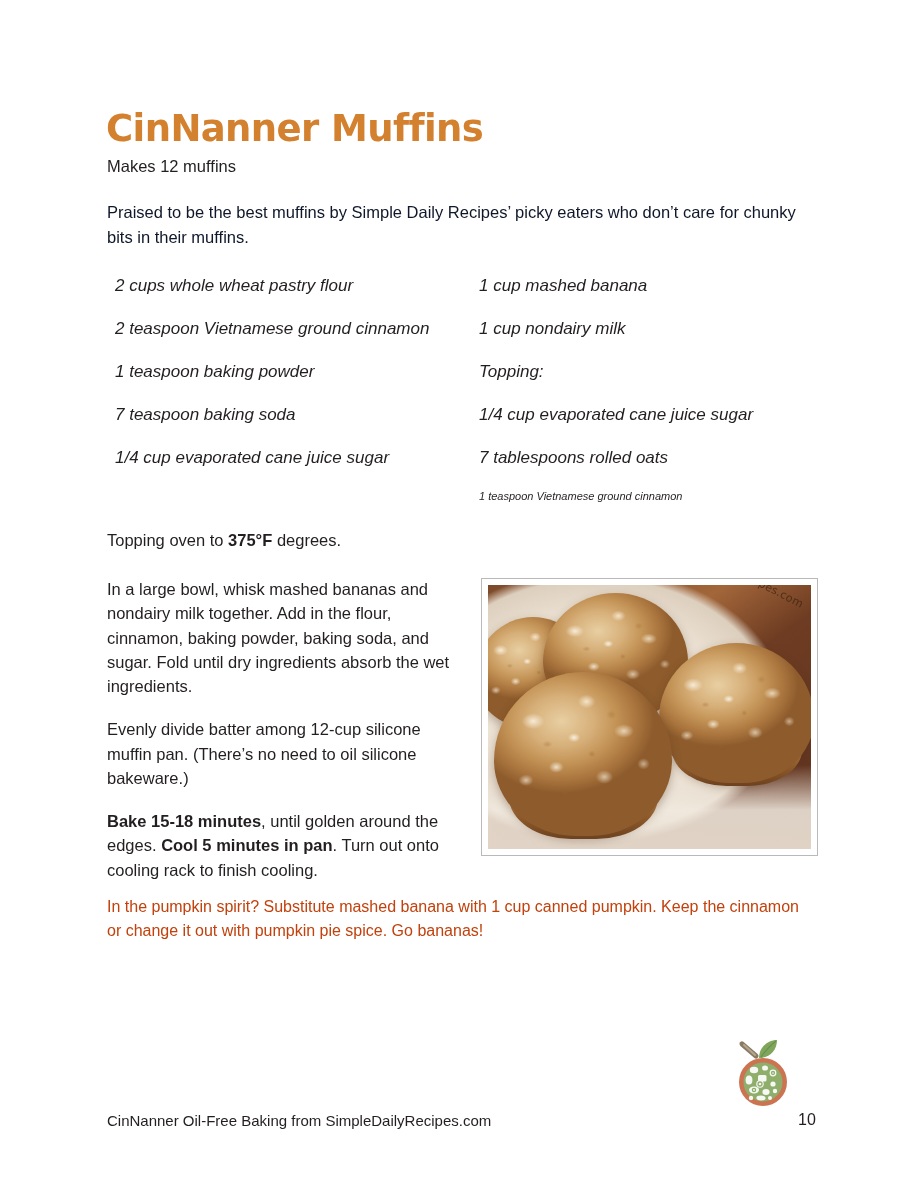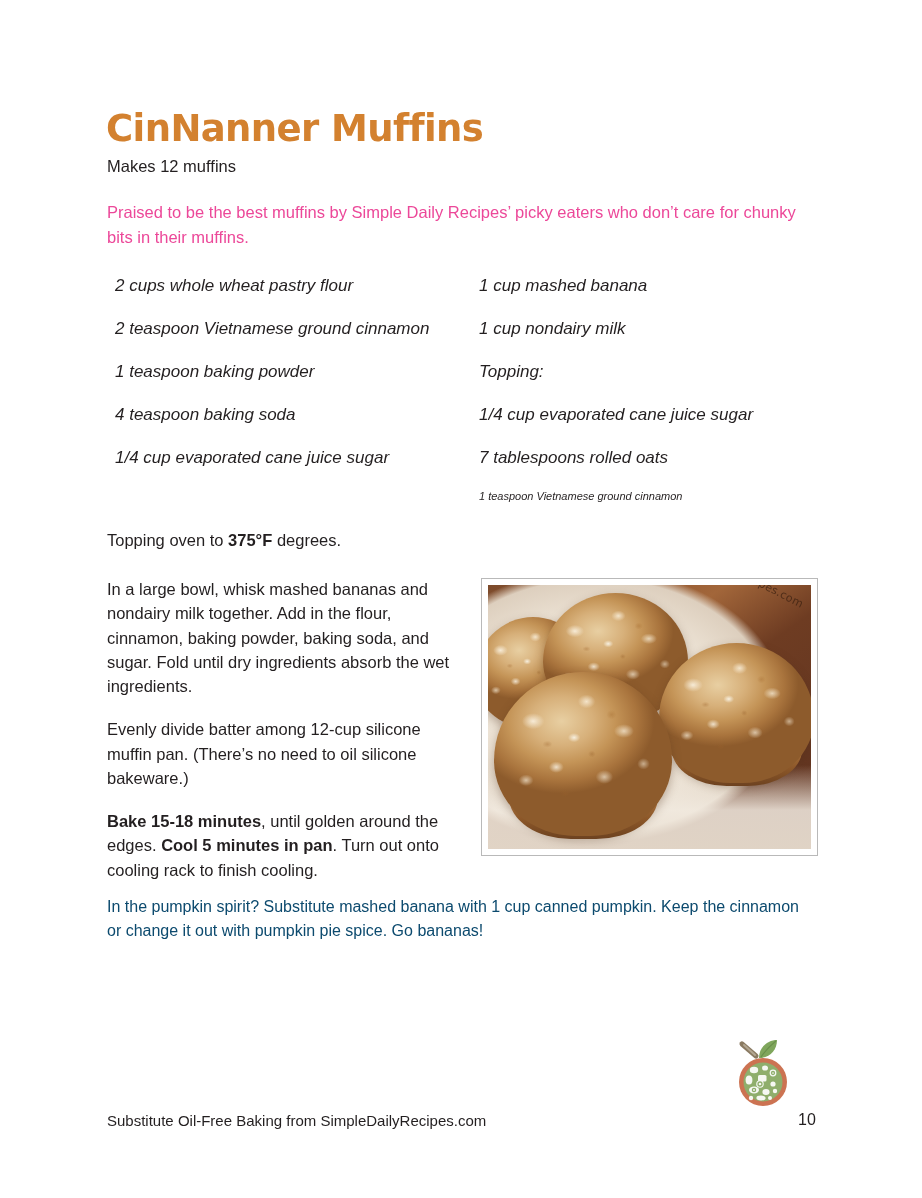--- a/index.html
+++ b/index.html
@@ -46,21 +46,21 @@
   }
 
   
   .intro {
     position: absolute;
     left: 107px;
     top: 200px;
     width: 706px;
     font-size: 16.5px;
     line-height: 1.52;
-    color: #ec4899;
+    color: #0f172a;
   }
 
   
   .ingredients {
     position: absolute;
     left: 107px;
     top: 276px;
     width: 712px;
   }
   .ing-col {
@@ -205,21 +205,21 @@
   }
 
   
   .closing {
     position: absolute;
     left: 107px;
     top: 895px;
     width: 706px;
     font-size: 16px;
     line-height: 1.5;
-    color: #0c4a6e;
+    color: #c2410c;
   }
 
   
   .footer-text {
     position: absolute;
     left: 107px;
     top: 1112px;
     font-size: 15px;
     color: #231f20;
     white-space: nowrap;
@@ -249,21 +249,21 @@
   <div class="recipe-yield">Makes 12 muffins</div>
 
   <div class="intro">Praised to be the best muffins by Simple Daily Recipes’ picky eaters who don’t care for chunky bits in their muffins.</div>
 
   <div class="ingredients">
 
     <div class="ing-col left">
       <div class="ing-item">2 cups whole wheat pastry flour</div>
       <div class="ing-item">2 teaspoon Vietnamese ground cinnamon</div>
       <div class="ing-item">1 teaspoon baking powder</div>
-      <div class="ing-item">4 teaspoon baking soda</div>
+      <div class="ing-item">7 teaspoon baking soda</div>
       <div class="ing-item">1/4 cup evaporated cane juice sugar</div>
     </div>
 
     <div class="ing-col right">
       <div class="ing-item">1 cup mashed banana</div>
       <div class="ing-item">1 cup nondairy milk</div>
       <div class="ing-item">Topping:</div>
       <div class="ing-item">1/4 cup evaporated cane juice sugar</div>
       <div class="ing-item">7 tablespoons rolled oats</div>
       <div class="ing-item small">1 teaspoon Vietnamese ground cinnamon</div>
@@ -314,21 +314,21 @@
         <div class="cap"></div>
         <div class="crumb"></div>
       </div>
 
       <div class="watermark">SimpleDailyRecipes.com</div>
     </div>
   </div>
 
   <div class="closing">In the pumpkin spirit? Substitute mashed banana with 1 cup canned pumpkin. Keep the cinnamon or change it out with pumpkin pie spice. Go bananas!</div>
 
-  <div class="footer-text">Substitute Oil-Free Baking from SimpleDailyRecipes.com</div>
+  <div class="footer-text">CinNanner Oil-Free Baking from SimpleDailyRecipes.com</div>
 
   <div class="logo">
     <svg viewBox="0 0 62 72" width="62" height="72" aria-hidden="true">
 
       <path d="M10 8 L24 20" stroke="#8a7a62" stroke-width="5" stroke-linecap="round" fill="none"></path>
       <path d="M12 9 L23 19" stroke="#b3a792" stroke-width="2" stroke-linecap="round" fill="none"></path>
 
       <path d="M27 22 C27 10, 37 4, 45 4 C45 14, 38 22, 27 22 Z" fill="#7fa65c"></path>
       <path d="M29 21 C33 15, 39 9, 44 5" stroke="#6a8f4b" stroke-width="1.2" fill="none"></path>
 

